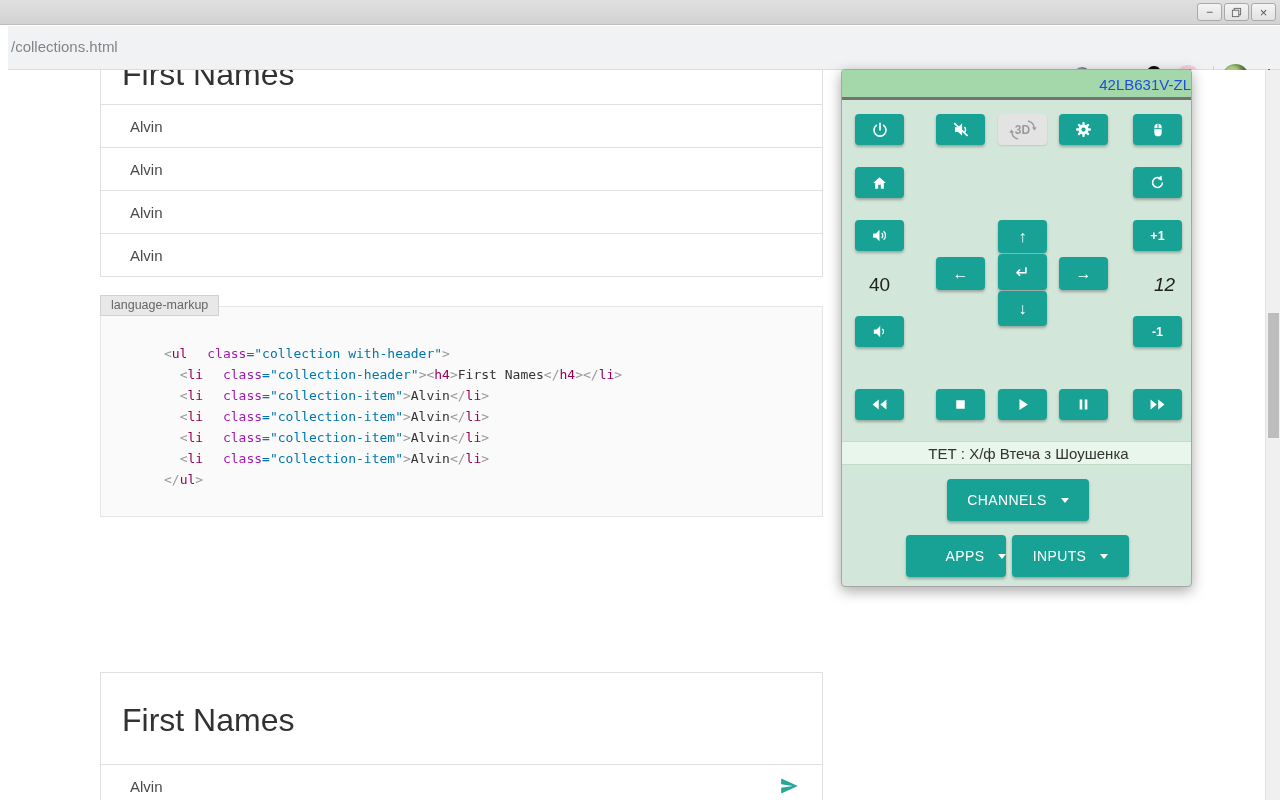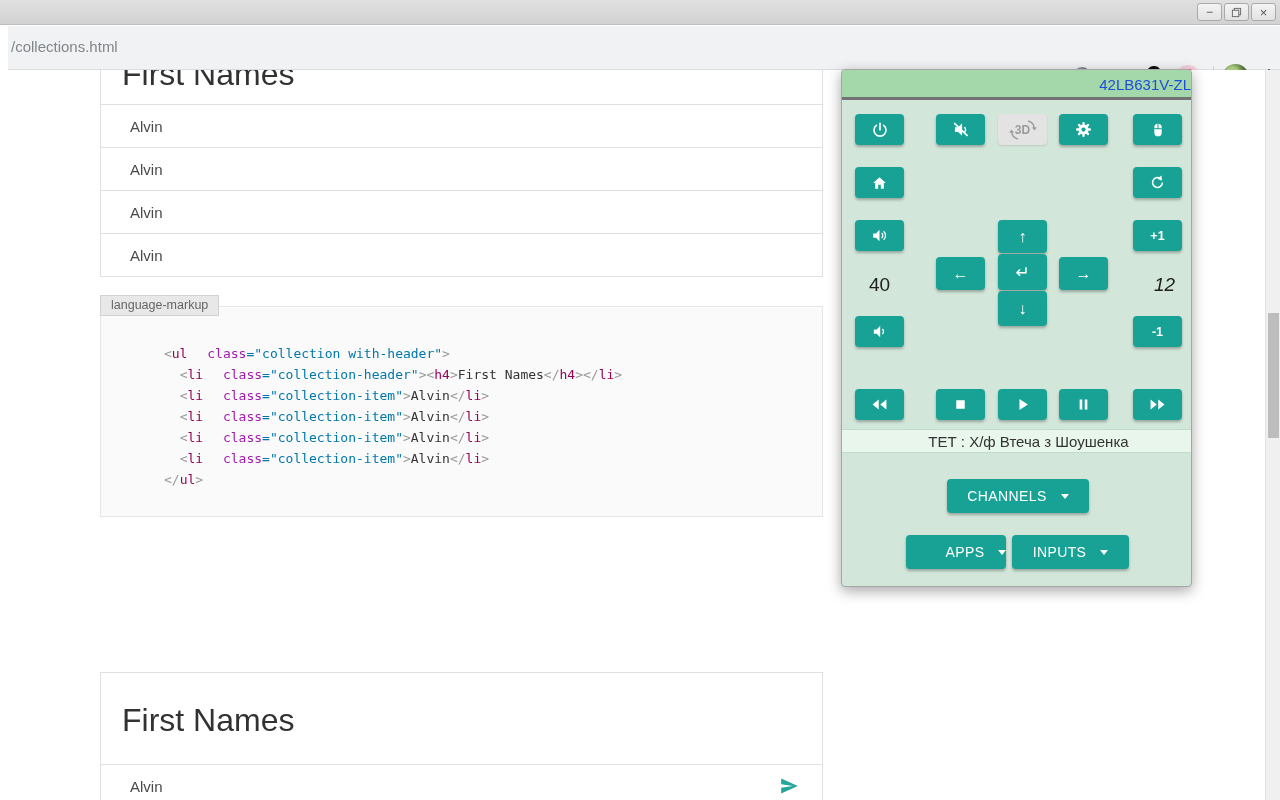--- a/index.html
+++ b/index.html
@@ -74,23 +74,23 @@
     color:#fff; cursor:pointer; font-family:inherit; }
   .rbtn.disabled { background:#e3e3e3; box-shadow:0 1px 2px rgba(0,0,0,.12); color:#9a9a9a; cursor:default; }
   .c1{left:13px;} .c2{left:94px;} .c3{left:156px;} .c4{left:217px;} .c5{left:291px;}
   .r1{top:44px;} .r2{top:97px;} .r3{top:150px;} .r4{top:246px;} .rm{top:319px;}
   .nav-up{left:156px; top:150px; height:33px;} .nav-enter{left:156px; top:184px; height:36px;}
   .nav-down{left:156px; top:221px; height:35px;} .nav-left{left:94px; top:187px; height:33px;} .nav-right{left:217px; top:187px; height:33px;}
   .arrow-glyph { font-size:16px; line-height:1; } .enter-glyph { font-size:17px; line-height:1; }
   .numval { position:absolute; width:49px; top:200px; height:30px; text-align:center; font-size:19px; color:#212121; line-height:30px; }
   .numval.left { left:13px; } .numval.right { left:298px;font-style:italic; }
   .chtext { font-size:12.5px; font-weight:bold; }
-  .status { position:absolute; left:0; top:359px; width:100%; height:24px; line-height:23px; text-align:center;
+  .status { position:absolute; left:0; top:371px; width:100%; height:24px; line-height:23px; text-align:center;
     background:#e9f6ec; border-top:1px solid #c3dcc8; border-bottom:1px solid #c3dcc8; font-size:15px; color:#333;padding-left:24px; }
-  .ddbtn { position:absolute; height:34px; background:#17a295; border:none; border-radius:4px;
+  .ddbtn { position:absolute; height:42px; background:#17a295; border:none; border-radius:4px;
     box-shadow:0 2px 3px rgba(0,0,0,.28); color:#fff; font-size:14px; letter-spacing:.4px;
     display:flex; align-items:center; justify-content:center; gap:14px; cursor:pointer; font-family:inherit; }
   .caret { width:0; height:0; border-left:4.5px solid transparent; border-right:4.5px solid transparent; border-top:5px solid #fff; }
   .channels { left:105px; top:409px; width:142px; }
   .apps { left:64px; top:465px; width:100px;padding-left:40px; }
   .inputs { left:170px; top:465px; width:117px; }
   .threeD-wrap { position:relative; width:32px; height:26px; display:flex; align-items:center; justify-content:center; }
   .threeD-text { font-size:12px; font-weight:bold; color:#9a9a9a; }
   .threeD-arcs { position:absolute; left:0; top:0; }
 </style>

